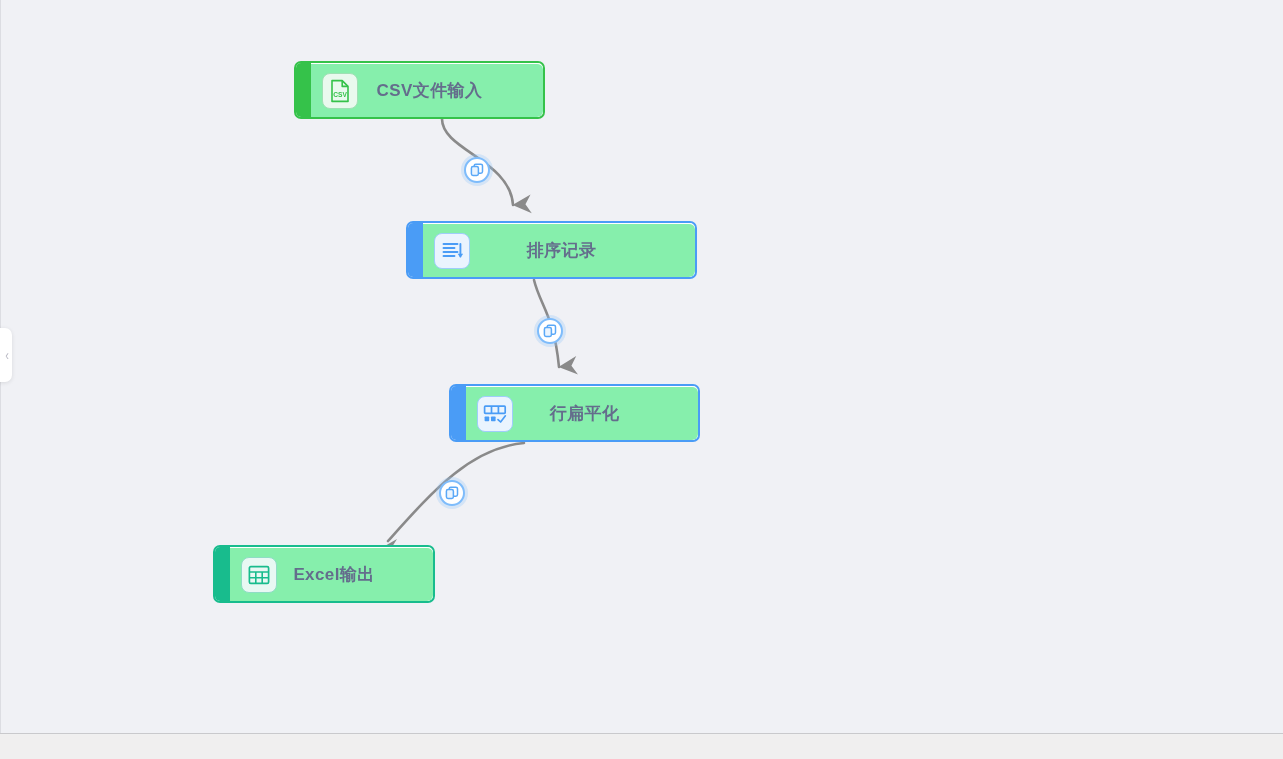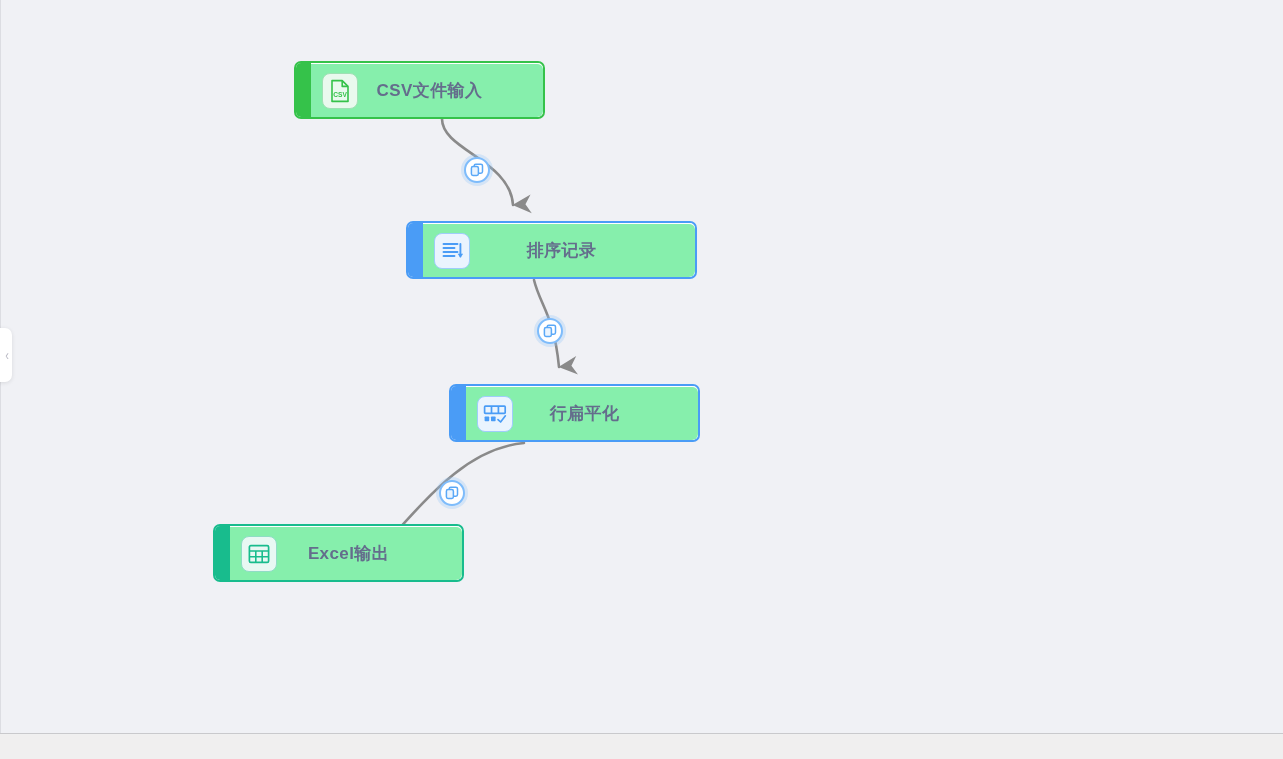--- a/index.html
+++ b/index.html
@@ -257,21 +257,21 @@
             <line x1="15.4" y1="2.2" x2="15.4" y2="9.4" stroke="#4a9cf6" stroke-width="1.7"></line>
             <rect x="1.6" y="12.6" width="4.6" height="4.6" rx="0.7" fill="#4a9cf6"></rect>
             <rect x="8.0" y="12.6" width="4.6" height="4.6" rx="0.7" fill="#4a9cf6"></rect>
             <path d="M15.0,15.6 L17.6,18.0 L22.4,11.8" fill="none" stroke="#4a9cf6" stroke-width="1.7" stroke-linecap="round" stroke-linejoin="round"></path>
           </svg>
         </div>
         <div class="title">行扁平化</div>
       </div>
     </div>
 
-    <div class="node teal" style="left:213px; top:524px; width:251px;justify-content:space-between;">
+    <div class="node teal" style="left:213px; top:545px; width:222px;justify-content:space-between;">
       <div class="accent"></div>
       <div class="body">
         <div class="icon-box">
           <svg width="22" height="20" viewBox="0 0 22 20">
             <rect x="1.4" y="1.6" width="19.2" height="16.8" rx="1.4" fill="none" stroke="#18bc8d" stroke-width="1.7"></rect>
             <line x1="1.4" y1="7.0" x2="20.6" y2="7.0" stroke="#18bc8d" stroke-width="1.7"></line>
             <line x1="1.4" y1="12.7" x2="20.6" y2="12.7" stroke="#18bc8d" stroke-width="1.6"></line>
             <line x1="7.8" y1="7.0" x2="7.8" y2="18.4" stroke="#18bc8d" stroke-width="1.6"></line>
             <line x1="14.2" y1="7.0" x2="14.2" y2="18.4" stroke="#18bc8d" stroke-width="1.6"></line>
           </svg>

